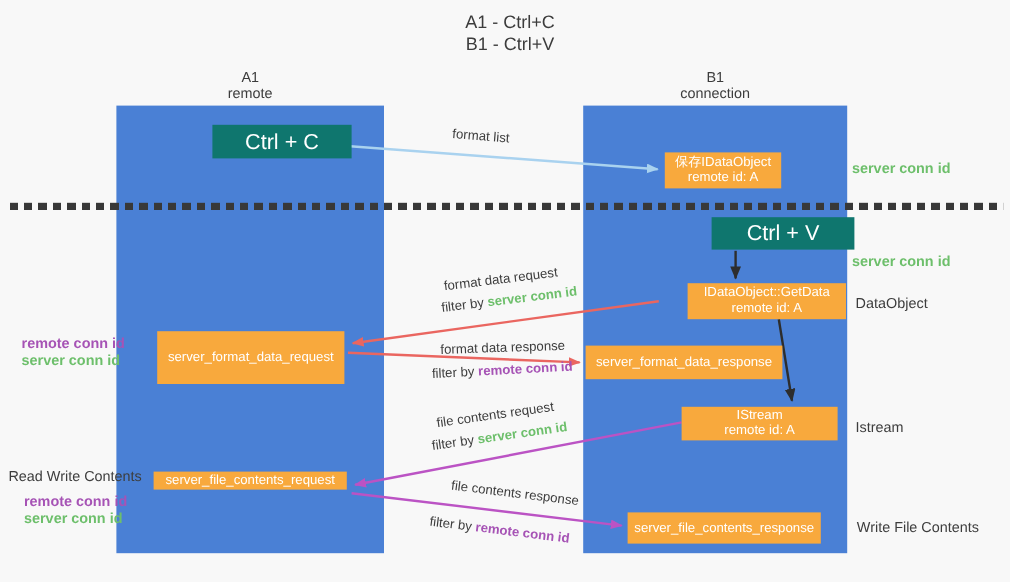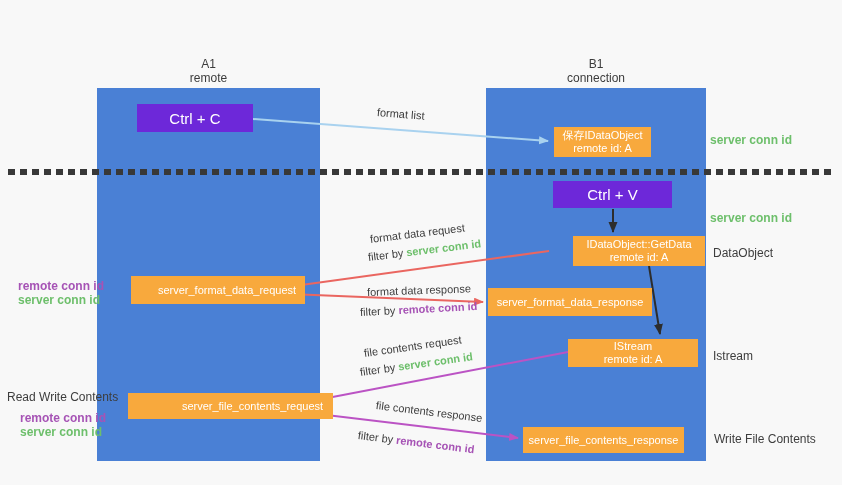--- a/index.html
+++ b/index.html
@@ -6,33 +6,37 @@
   .canvas{position:relative;width:842px;height:485px;background:#f8f8f8;overflow:hidden;color:#3d3d3d;}
   .title{position:absolute;left:340px;top:9px;width:170px;text-align:center;font-size:15px;line-height:19px;color:#3c3c3c;}
   .lane-header{position:absolute;text-align:center;font-size:12px;line-height:14px;color:#3c3c3c;}
   .lane{position:absolute;top:88px;height:373px;background:#4a80d5;}
   .lane-left{left:97px;width:223px;}
   .lane-right{left:486px;width:220px;}
   .dotted{position:absolute;left:8px;top:169px;width:828px;height:6px;
     background:repeating-linear-gradient(to right,#383838 0 7px,transparent 7px 12px);}
   .node{position:absolute;display:flex;flex-direction:column;align-items:center;justify-content:center;
     color:#fff;text-align:center;line-height:13px;}
-  .green-box{background:#6d28d9;font-size:15px;}
+  .green-box{background:#0f766e;font-size:18px;margin-left:40px;}
   .orange-box{background:#f8a93d;font-size:11px;}
   .alabel{position:absolute;font-size:11px;color:#3d3d3d;white-space:nowrap;transform-origin:left center;}
   .side{position:absolute;font-size:12px;white-space:nowrap;}
   .green-t{color:#6dbf6b;font-weight:bold;}
   .purple-t{color:#a653b5;font-weight:bold;}
   svg.arrows{position:absolute;left:0;top:0;width:842px;height:485px;pointer-events:none;}
 </style>
 </head>
 <body>
 
 <div class="canvas">
 
+  <div class="title">
+    <div>A1 - Ctrl+C</div>
+    <div>B1 - Ctrl+V</div>
+  </div>
 
   <div class="lane-header" style="left:97px;top:57px;width:223px;">
     <div>A1</div>
     <div>remote</div>
   </div>
   <div class="lane-header" style="left:486px;top:57px;width:220px;">
     <div>B1</div>
     <div>connection</div>
   </div>
 
@@ -76,34 +80,34 @@
 
   <div class="node green-box" style="left:553px;top:181px;width:119px;height:27px;">
     <div>Ctrl + V</div>
   </div>
 
   <div class="node orange-box" style="left:549px;top:236px;width:132px;height:30px;margin-left:24px;">
     <div>IDataObject::GetData</div>
     <div>remote id: A</div>
   </div>
 
-  <div class="node orange-box" style="left:131px;top:276px;width:156px;height:28px;padding-left:18px;">
+  <div class="node orange-box" style="left:131px;top:276px;width:156px;height:44px;">
     <div>server_format_data_request</div>
   </div>
 
   <div class="node orange-box" style="left:488px;top:288px;width:164px;height:28px;">
     <div>server_format_data_response</div>
   </div>
 
   <div class="node orange-box" style="left:568px;top:339px;width:130px;height:28px;">
     <div>IStream</div>
     <div>remote id: A</div>
   </div>
 
-  <div class="node orange-box" style="left:128px;top:393px;width:161px;height:26px;padding-left:44px;">
+  <div class="node orange-box" style="left:128px;top:393px;width:161px;height:15px;">
     <div>server_file_contents_request</div>
   </div>
 
   <div class="node orange-box" style="left:523px;top:427px;width:161px;height:26px;align-items:center;">
     <div>server_file_contents_response</div>
   </div>
 
   <div class="alabel" style="left:377px;top:106px;transform:rotate(4.5deg);">format list</div>
 
   <div class="alabel" style="left:370px;top:233px;transform:rotate(-7deg);">format data request</div>

